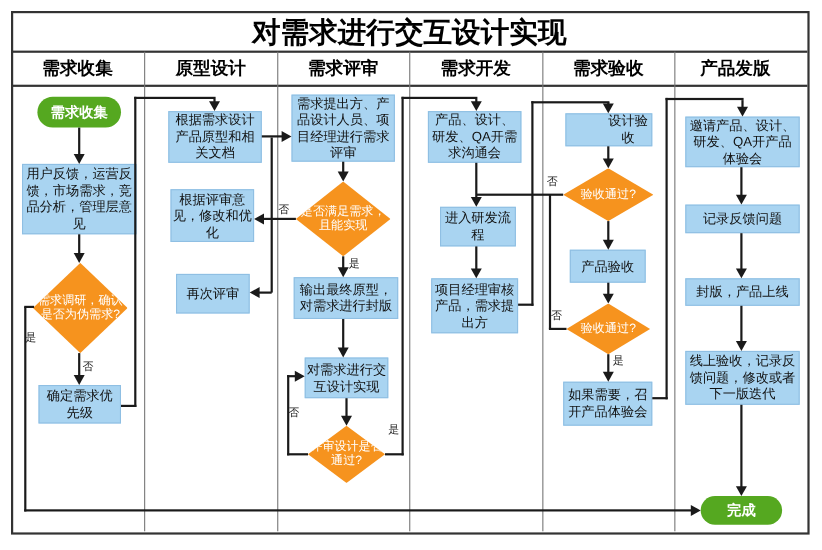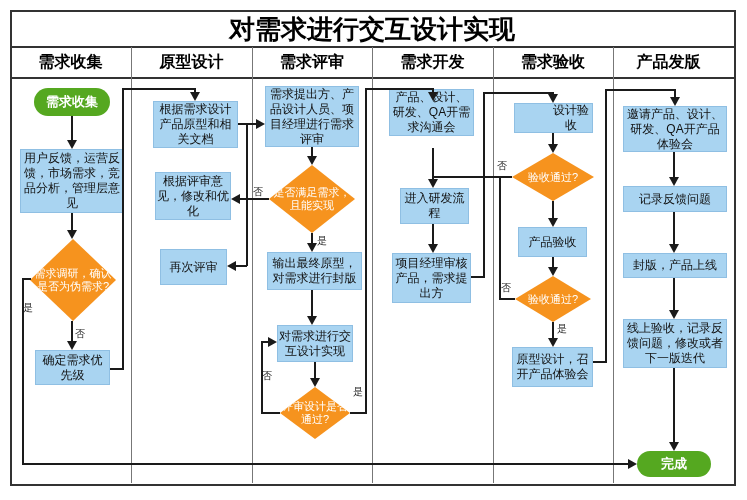--- a/index.html
+++ b/index.html
@@ -56,29 +56,29 @@
   <div class="box" style="left:153px;top:101px;width:85px;height:47px;">根据需求设计产品原型和相关文档</div>
   <div class="box" style="left:155px;top:172px;width:76px;height:48px;">根据评审意见，修改和优化</div>
   <div class="box" style="left:160px;top:249px;width:67px;height:36px;">再次评审</div>
 
   <div class="box" style="left:265px;top:86px;width:94px;height:61px;">需求提出方、产品设计人员、项目经理进行需求评审</div>
   <div class="dia" style="left:269px;top:165px;width:86px;height:68px;">是否满足需求，且能实现</div>
   <div class="box" style="left:267px;top:252px;width:95px;height:38px;">输出最终原型，对需求进行封版</div>
   <div class="box" style="left:277px;top:325px;width:76px;height:37px;">对需求进行交互设计实现</div>
   <div class="dia" style="left:280px;top:387px;width:70px;height:52px;">评审设计是否通过?</div>
 
-  <div class="box" style="left:389px;top:89px;width:85px;height:47px;">产品、设计、研发、QA开需求沟通会</div>
+  <div class="box" style="left:389px;top:101px;width:85px;height:47px;">产品、设计、研发、QA开需求沟通会</div>
   <div class="box" style="left:400px;top:188px;width:69px;height:36px;">进入研发流程</div>
   <div class="box" style="left:392px;top:253px;width:79px;height:50px;">项目经理审核产品，需求提出方</div>
 
   <div class="box" style="left:514px;top:103px;width:79px;height:30px;padding-left:36px;">设计验收</div>
   <div class="dia" style="left:512px;top:153px;width:82px;height:48px;">验收通过?</div>
   <div class="box" style="left:518px;top:227px;width:69px;height:30px;">产品验收</div>
   <div class="dia" style="left:515px;top:276px;width:76px;height:46px;">验收通过?</div>
-  <div class="box" style="left:512px;top:347px;width:81px;height:40px;">原型设计，召开产品体验会</div>
+  <div class="box" style="left:512px;top:347px;width:81px;height:40px;">如果需要，召开产品体验会</div>
 
   <div class="box" style="left:623px;top:106px;width:104px;height:46px;">邀请产品、设计、研发、QA开产品体验会</div>
   <div class="box" style="left:623px;top:186px;width:104px;height:26px;">记录反馈问题</div>
   <div class="box" style="left:623px;top:319px;width:104px;height:49px;">线上验收，记录反馈问题，修改或者下一版迭代</div>
   <div class="box" style="left:623px;top:253px;width:104px;height:25px;">封版，产品上线</div>
   <div class="pill" style="left:637px;top:451px;width:74px;height:26px;">完成</div>
 
   <span class="elbl" style="left:23px;top:303px;">是</span>
   <span class="elbl" style="left:75px;top:329px;">否</span>
   <span class="elbl" style="left:253px;top:187px;">否</span>

